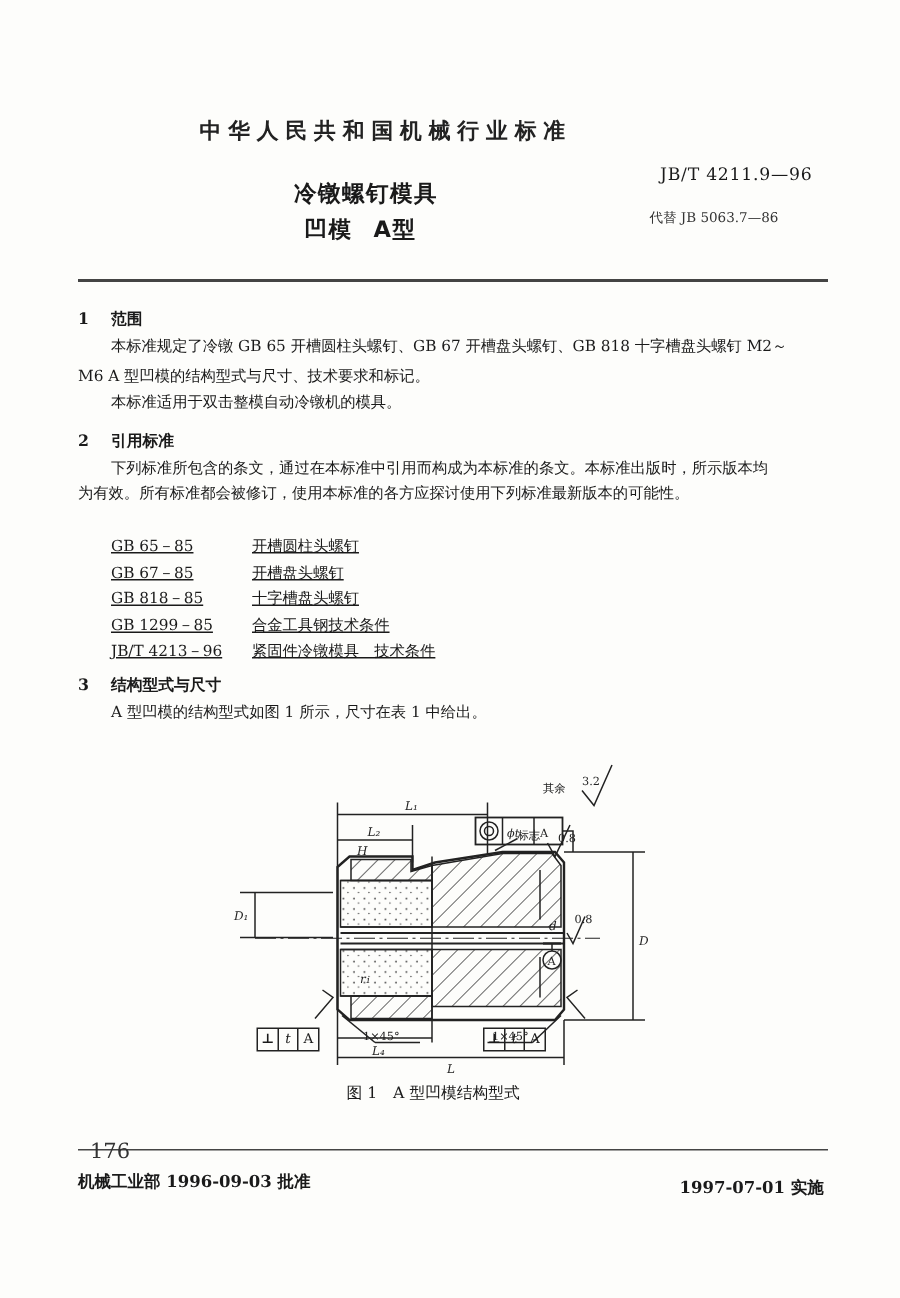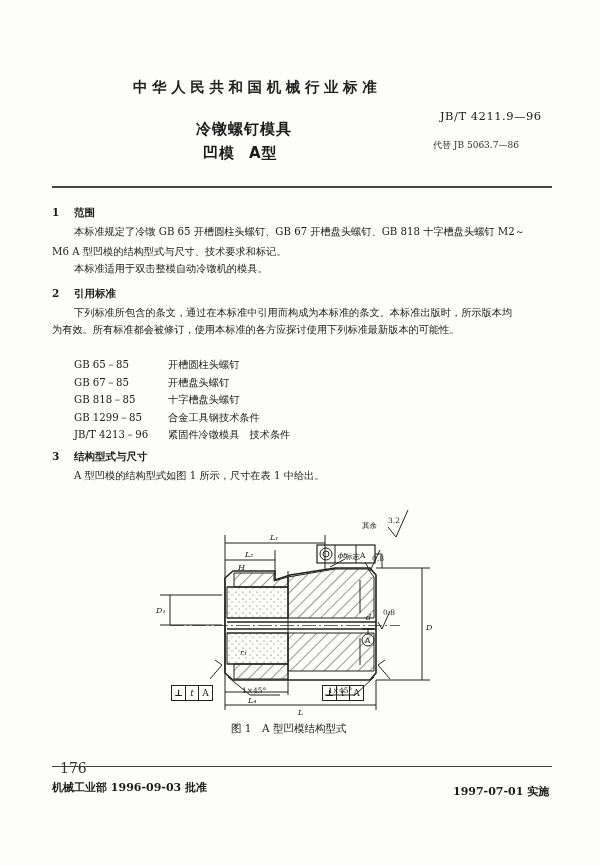--- a/index.html
+++ b/index.html
@@ -15,21 +15,21 @@
     .std-no { left: 440px; top: 109px; font-size: 11.5px; font-weight: normal; letter-spacing: 0.5px; }
     .title1 { left: 196px; top: 120px; font-family: Liberation Mono, monospace; font-weight: bold; font-size: 15px; letter-spacing: 1px; }
     .title2 { left: 203px; top: 144px; font-family: "DejaVu Sans", sans-serif; font-weight: bold; font-size: 15px; letter-spacing: 1px; }
     .title2 .gap { display: inline-block; width: 14px; }
     .replace { left: 433px; top: 139px; font-size: 9px; color: #333; }
     .rule { left: 52px; height: 1.5px; background: #444; }
     .sec { left: 52px; font-size: 10.5px; font-weight: bold; font-family: "DejaVu Sans", sans-serif; }
     .sec .num { display: inline-block; width: 22px; font-family: "DejaVu Serif", serif; }
     .para { left: 52px; width: 520px; font-size: 10.2px; line-height: 20px; }
     .para .ind { padding-left: 22px; }
-    .refs { left: 74px; top: 356px; font-size: 10.2px; line-height: 17.5px; }
+    .refs { left: 74px; top: 356px; font-size: 10.2px; line-height: 17.5px; text-decoration: underline; }
     .refs .row { display: flex; }
     .refs .code { width: 94px; }
     .caption { left: 231px; top: 722px; font-size: 10.5px; }
     .footer-l { left: 52px; top: 780px; font-size: 11px; font-weight: bold; }
     .footer-r { left: 453px; top: 784px; font-size: 11px; font-weight: bold; }
     .pageno { left: 60px; top: 760px; font-size: 14px; color: #333; text-align: right; }
     svg text { font-family: "DejaVu Serif", serif; }
   </style>
 </head>
 <body>

